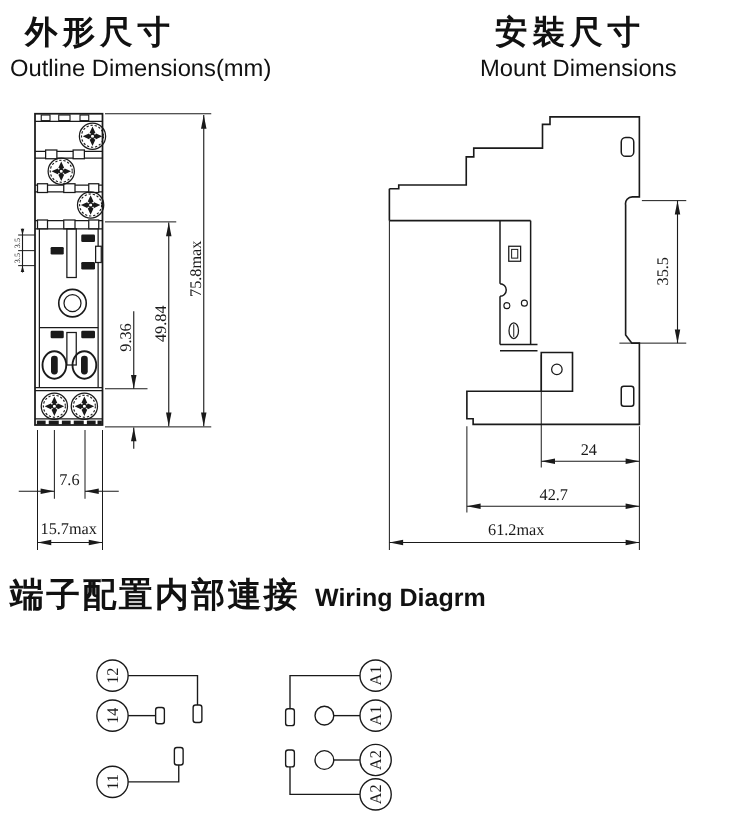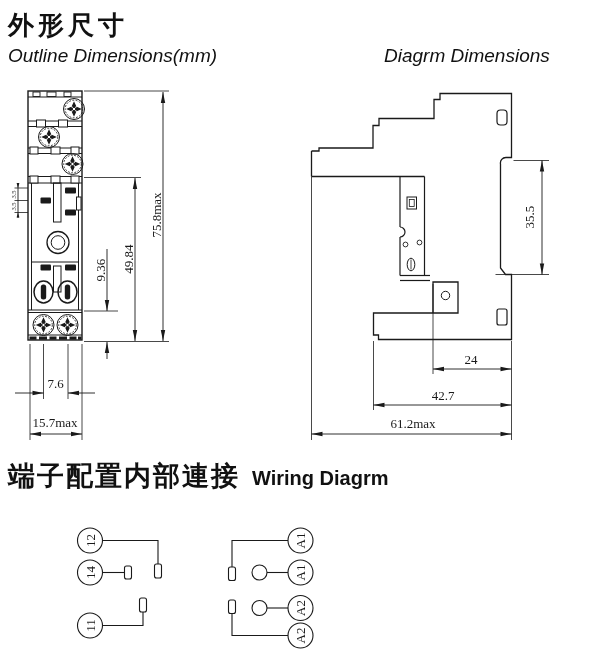--- a/index.html
+++ b/index.html
@@ -1,19 +1,19 @@
 <!DOCTYPE html>
 <html><head>
 <meta charset="utf-8">
 <style>
   html,body{margin:0;padding:0;background:#ffffff;}
   #stage{position:relative;width:600px;height:655px;background:#ffffff;overflow:hidden;
          font-family:"Liberation Sans",sans-serif;color:#111;}
-  .zh-title{position:absolute;font-weight:700;font-size:26px;letter-spacing:4px;color:#111;line-height:1;}
-  .en-title{position:absolute;font-weight:400;font-size:19px;color:#111;line-height:1;font-style:italic;}
+  .zh-title{position:absolute;font-weight:700;font-size:26px;letter-spacing:4px;color:#111;line-height:1;margin-left:12px;}
+  .en-title{position:absolute;font-weight:400;font-size:19px;color:#111;line-height:1;}
   .wiring-head{position:absolute;left:8px;top:458px;display:flex;align-items:baseline;gap:12px;justify-content:space-between;}
   .wiring-head .zh{font-weight:700;font-size:27px;letter-spacing:2px;color:#111;}
   .wiring-head .en{font-weight:700;font-size:20px;color:#111;}
   svg{position:absolute;left:0;top:0;}
   .dim-text{font-family:"Liberation Serif",serif;font-size:13px;fill:#1a1a1a;}
   .dim-text-sm{font-family:"Liberation Serif",serif;font-size:6.5px;fill:#1a1a1a;}
   .pin-text{font-family:"Liberation Serif",serif;font-size:13px;fill:#1a1a1a;}
   .ol{stroke:#1a1a1a;fill:none;}
   .ext{stroke:#1a1a1a;stroke-width:0.8;fill:none;}
   .dim{stroke:#1a1a1a;stroke-width:0.9;fill:none;}
@@ -21,21 +21,22 @@
   .dark{fill:#1a1a1a;stroke:none;}
 </style>
 </head>
 <body>
 
 <div id="stage">
 
   <div class="zh-title" style="left:8px;top:12px">外形尺寸</div>
   <div class="en-title" style="left:8px;top:46px">Outline Dimensions(mm)</div>
 
-  <div class="en-title" style="left:384px;top:46px">Diagrm Dimensions</div>
+  <div class="zh-title" style="left:384px;top:12px">安裝尺寸</div>
+  <div class="en-title" style="left:384px;top:46px">Mount Dimensions</div>
 
   <div class="wiring-head">
     <span class="zh">端子配置内部連接</span>
     <span class="en">Wiring Diagrm</span>
   </div>
 
   <svg width="600" height="655" viewBox="0 0 600 655">
     <defs>
       <g id="screw">
         <circle r="10.5" class="ol" stroke-width="1"></circle>

